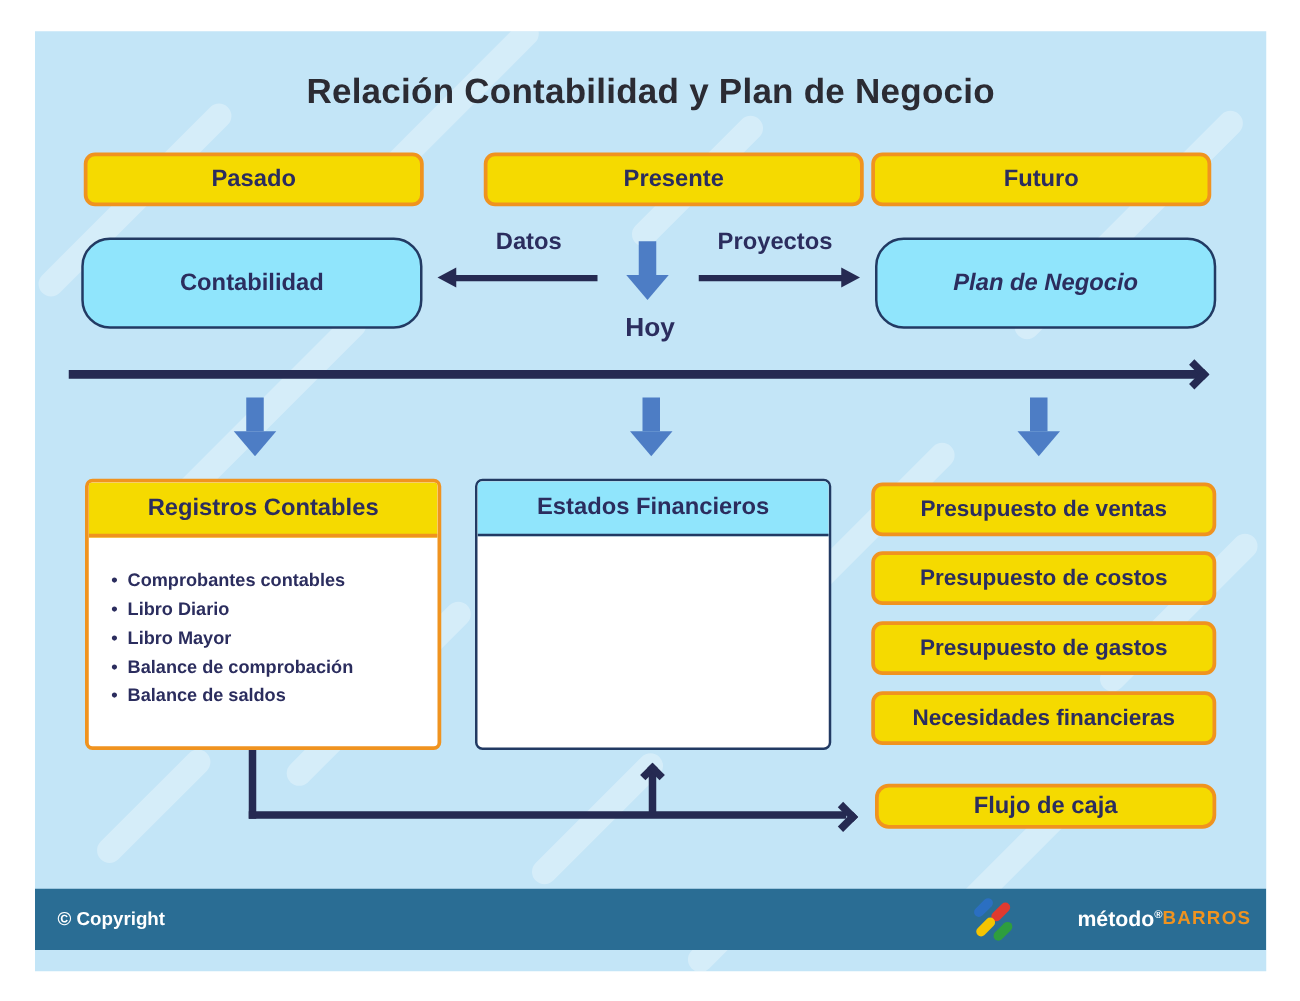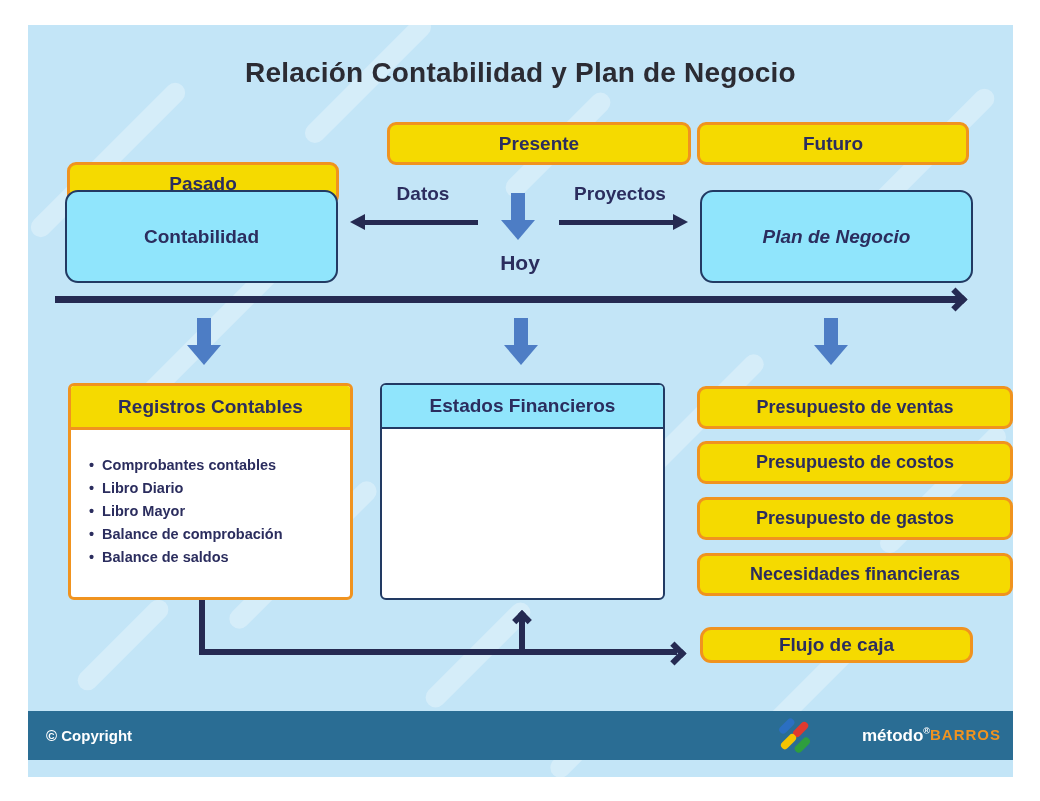--- a/index.html
+++ b/index.html
@@ -7,21 +7,21 @@
   .page { position:relative; width:1040px; height:801px; background:#ffffff; overflow:hidden; }
   .canvas { position:absolute; left:28px; top:25px; width:985px; height:752px; background:#c3e5f7; overflow:hidden;padding-left:16px; }
   .stripe { position:absolute; width:20px; border-radius:12px; background:rgba(255,255,255,0.30); transform:rotate(45deg); }
 
   .title { position:absolute; left:0; top:32px; width:100%; text-align:center;
            font-size:28px; font-weight:bold; color:#2b2b33; letter-spacing:0.2px; }
 
   .pill-yellow { position:absolute; height:43px; background:#f5da00; border:3px solid #f0931f; border-radius:9px;
                  display:flex; align-items:center; justify-content:center;
                  font-size:19px; font-weight:bold; color:#2b2d5e; }
-  .box-cyan { position:absolute; height:93px; background:#90e5fc; border:2.5px solid #223a63; border-radius:13px;
+  .box-cyan { position:absolute; height:73px; background:#90e5fc; border:2.5px solid #223a63; border-radius:23px;
               display:flex; align-items:center; justify-content:center;
               font-size:19px; font-weight:bold; color:#2b2d5e; }
 
   .flowlabel { position:absolute; font-size:19px; font-weight:bold; color:#2b2d5e; text-align:center; }
 
   .hshaft { position:absolute; height:5px; background:#252a52; }
   .tri-left { position:absolute; width:0; height:0; border-top:8px solid transparent; border-bottom:8px solid transparent;
               border-right:15px solid #252a52; }
   .tri-right { position:absolute; width:0; height:0; border-top:8px solid transparent; border-bottom:8px solid transparent;
                border-left:15px solid #252a52; }
@@ -40,21 +40,21 @@
   .panel-registros { left:40px; border:3px solid #f0931f; }
   .panel-estados { left:352px; border:2.5px solid #223a63; }
   .panel-header { height:44px; display:flex; align-items:center; justify-content:center;
                   font-size:19px; font-weight:bold; color:#2b2d5e; }
   .panel-registros .panel-header { background:#f5da00; border-bottom:3px solid #f0931f; }
   .panel-estados .panel-header { background:#90e5fc; border-bottom:2.5px solid #223a63; }
   .panel-list { list-style:none; padding:24px 8px 0 18px; }
   .panel-list li { font-size:14.5px; font-weight:bold; color:#2b2d5e; line-height:23px; white-space:nowrap; }
   .panel-list li::before { content:"•"; margin-right:8px; }
 
-  .budget { left:669px; width:316px; }
+  .budget { left:669px; width:276px; }
   .conn { position:absolute; background:#252a52; }
 
   .footer { position:absolute; left:0; top:686px; width:100%; height:49px; background:#2a6d94;
             display:flex; align-items:center; }
   .footer-copy { position:absolute; left:18px; font-size:15px; font-weight:bold; color:#ffffff; }
   .footer-site { position:absolute; left:0; width:100%; text-align:center; font-size:15px; font-weight:bold; color:#ffffff; }
   .footer-logo { position:absolute; right:12px; display:flex; align-items:center; gap:6px; }
   .logo-text { display:flex; flex-direction:row; line-height:1.0;margin-left:42px; }
   .logo-line1 { font-size:17px; font-weight:bold; color:#ffffff; }
   .logo-line1 sup { font-size:9px; }
@@ -74,21 +74,21 @@
     <div class="stripe" style="left:645px;top:300px;height:220px;"></div>
     <div class="stripe" style="left:865px;top:30px;height:250px;"></div>
     <div class="stripe" style="left:905px;top:380px;height:170px;"></div>
     <div class="stripe" style="left:440px;top:560px;height:140px;"></div>
     <div class="stripe" style="left:85px;top:560px;height:120px;"></div>
     <div class="stripe" style="left:770px;top:600px;height:130px;"></div>
     <div class="stripe" style="left:540px;top:690px;height:70px;"></div>
 
     <div class="title">Relación Contabilidad y Plan de Negocio</div>
 
-    <div class="pill-yellow" style="left:39px;top:97px;width:272px;margin-top:40px;">
+    <div class="pill-yellow" style="left:39px;top:97px;width:272px;">
       <span>Pasado</span>
     </div>
     <div class="pill-yellow" style="left:359px;top:97px;width:304px;">
       <span>Presente</span>
     </div>
     <div class="pill-yellow" style="left:669px;top:97px;width:272px;">
       <span>Futuro</span>
     </div>
 
     <div class="box-cyan" style="left:37px;top:165px;width:273px;">

